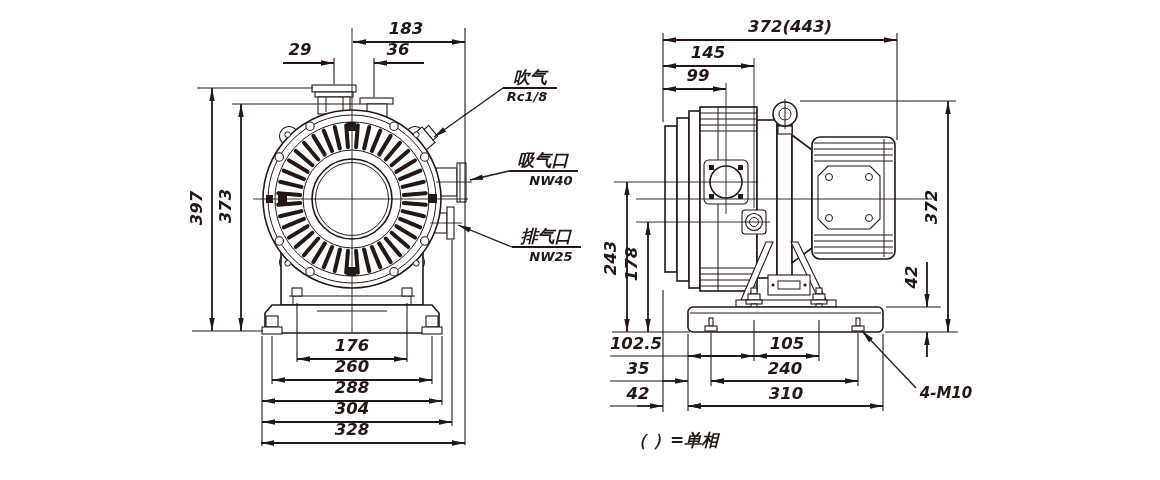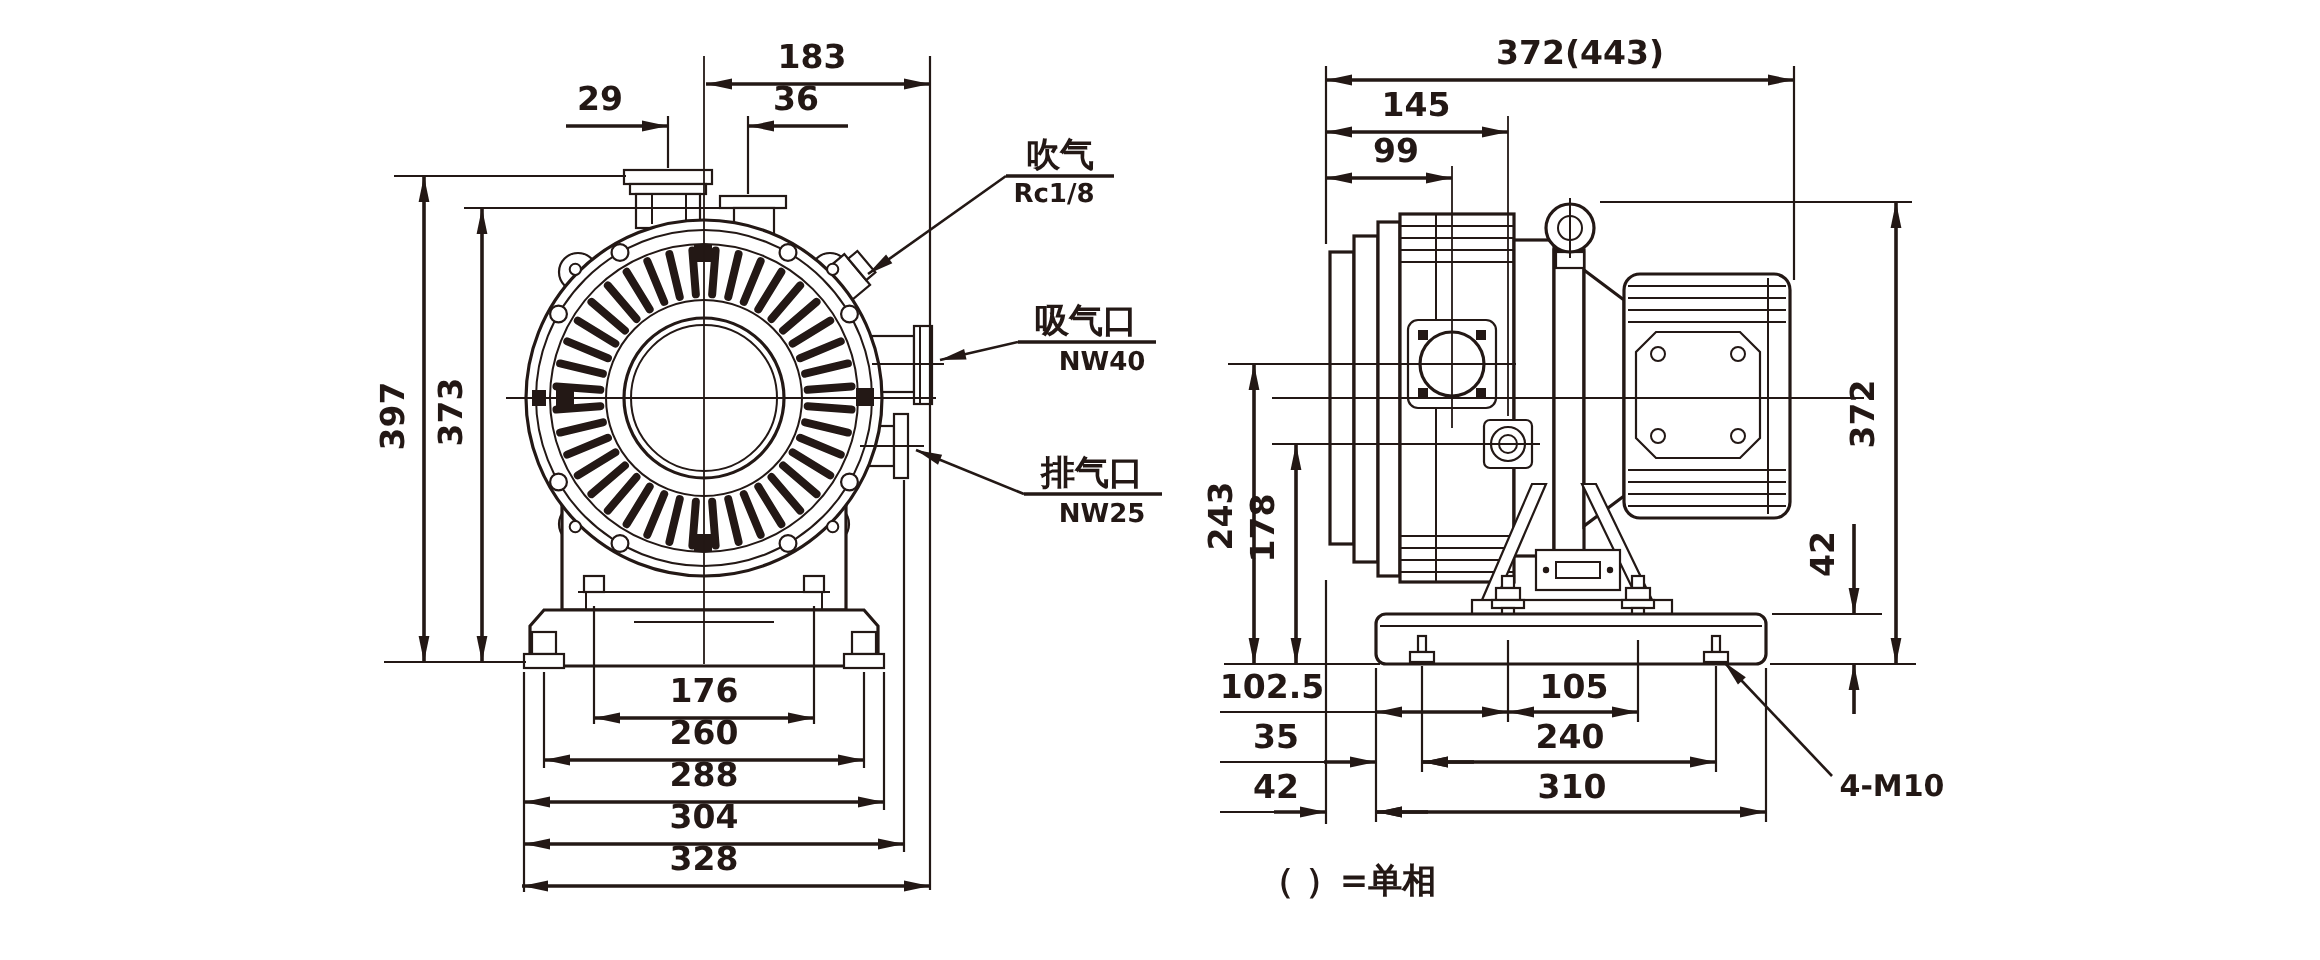--- a/index.html
+++ b/index.html
@@ -1,18 +1,18 @@
 <!DOCTYPE html>
 <html><head>
 <meta charset="utf-8">
 <style>
   html,body{margin:0;padding:0;background:#ffffff;}
   body{width:1160px;height:480px;overflow:hidden;
        font-family:"DejaVu Sans","Liberation Sans",sans-serif;}
-  #stage{width:1160px;height:368px;position:relative;}
+  #stage{width:1160px;height:368px;position:relative;font-style:italic;}
   svg{display:block;}
   .outline{fill:#ffffff;stroke:#231815;stroke-width:1.6;}
   .thin{fill:none;stroke:#231815;stroke-width:1;}
   .detail{fill:#ffffff;stroke:#231815;stroke-width:1.1;}
   .dark{fill:#231815;stroke:none;}
   text{fill:#231815;font-weight:bold;}
 </style>
 </head>
 <body>
 

